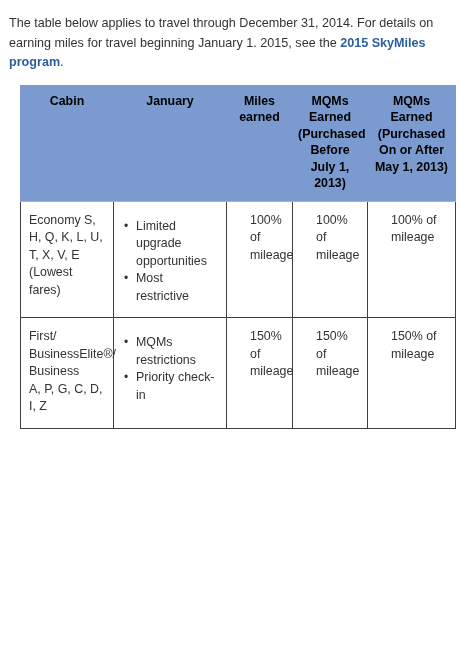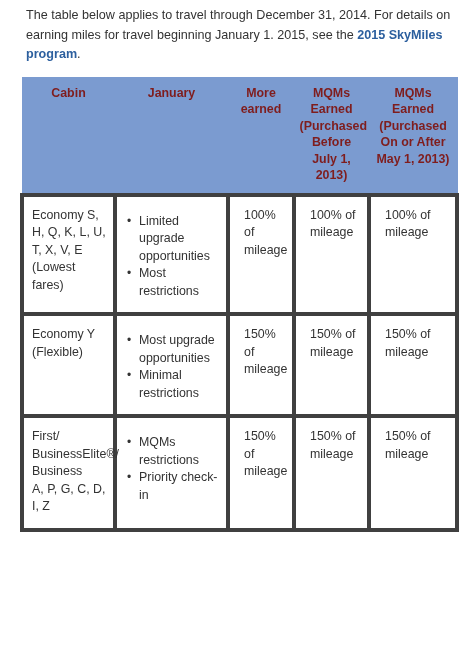--- a/index.html
+++ b/index.html
@@ -18,22 +18,22 @@
 
   .page {
     width: 473px;
     height: 652px;
     position: relative;
     overflow: hidden;
   }
 
   
   .intro {
-    margin: 0;
-    padding: 6px 16px 0 26px;
+    margin: 8px;
+    padding: 6px 16px 0 1px;
     font-size: 12.6px;
     line-height: 19.5px;
     color: #333333;
   }
   .intro a {
     color: #2c5f9e;
     text-decoration: none;
     font-weight: 600;
   }
   .intro .tail {
@@ -52,44 +52,44 @@
     font-size: 12.4px;
   }
   table.fare-table col.c-cabin    { width: 93px; }
   table.fare-table col.c-overview { width: 113px; }
   table.fare-table col.c-miles    { width: 66px; }
   table.fare-table col.c-mqm1     { width: 75px; }
   table.fare-table col.c-mqm2     { width: 88px; }
 
   thead th {
     background: #7b9bd0;
-    color: #7f1d1d;
+    color: #000000;
     font-weight: 600;
     font-size: 12.4px;
     line-height: 16.5px;
     text-align: center;
     vertical-align: top;
     padding: 7px 5px 9px 5px;
     border: 1px solid #7b9bd0;
     border-bottom: 1px solid #9bb2d9;
   }
 
   tbody td {
-    border: 4px solid #404040;
+    border: 1px solid #404040;
     vertical-align: top;
     padding: 10px 7px 12px 7px;
     line-height: 17.5px;
     color: #333333;
     background: #ffffff;
   }
   tbody td.cabin {
     padding-left: 8px;
   }
   tbody td.num {
-    padding-left: 14px;
+    padding-left: 23px;
     margin-top: 41px;
   }
   tbody td.overview {
     padding-top: 16px;
     padding-left: 4px;
   }
 
   ul.bullets {
     margin: 0;
     padding: 0 0 0 18px;
@@ -123,49 +123,37 @@
         <col class="c-cabin">
           <col class="c-overview">
           <col class="c-miles">
           <col class="c-mqm1">
           <col class="c-mqm2">
       </colgroup>
       <thead>
         <tr>
           <th>Cabin</th>
           <th>January</th>
-          <th>More earned</th>
+          <th>Miles earned</th>
           <th>MQMs Earned (Purchased Before July 1, 2013)</th>
           <th>MQMs Earned (Purchased On or After May 1, 2013)</th>
         </tr>
       </thead>
       <tbody id="table-body">
           <tr>
             <td class="cabin">Economy S, H, Q, K, L, U, T, X, V, E<br>(Lowest fares)</td>
             <td class="overview">
               <ul class="bullets">
                 <li>Limited upgrade opportunities</li>
-                <li>Most restrictions</li>
+                <li>Most restrictive</li>
               </ul>
             </td>
             <td class="num">100% of mileage</td>
             <td class="num">100% of mileage</td>
             <td class="num">100% of mileage</td>
-          </tr>
-          <tr>
-            <td class="cabin">Economy Y<br>(Flexible)</td>
-            <td class="overview">
-              <ul class="bullets">
-                <li>Most upgrade opportunities</li>
-                <li>Minimal restrictions</li>
-              </ul>
-            </td>
-            <td class="num">150% of mileage</td>
-            <td class="num">150% of mileage</td>
-            <td class="num">150% of mileage</td>
           </tr>
           <tr>
             <td class="cabin">First/<br>BusinessElite®/<br>Business<br>A, P, G, C, D, I, Z</td>
             <td class="overview">
               <ul class="bullets">
                 <li>MQMs restrictions</li>
                 <li>Priority check-in</li>
               </ul>
             </td>
             <td class="num">150% of mileage</td>

